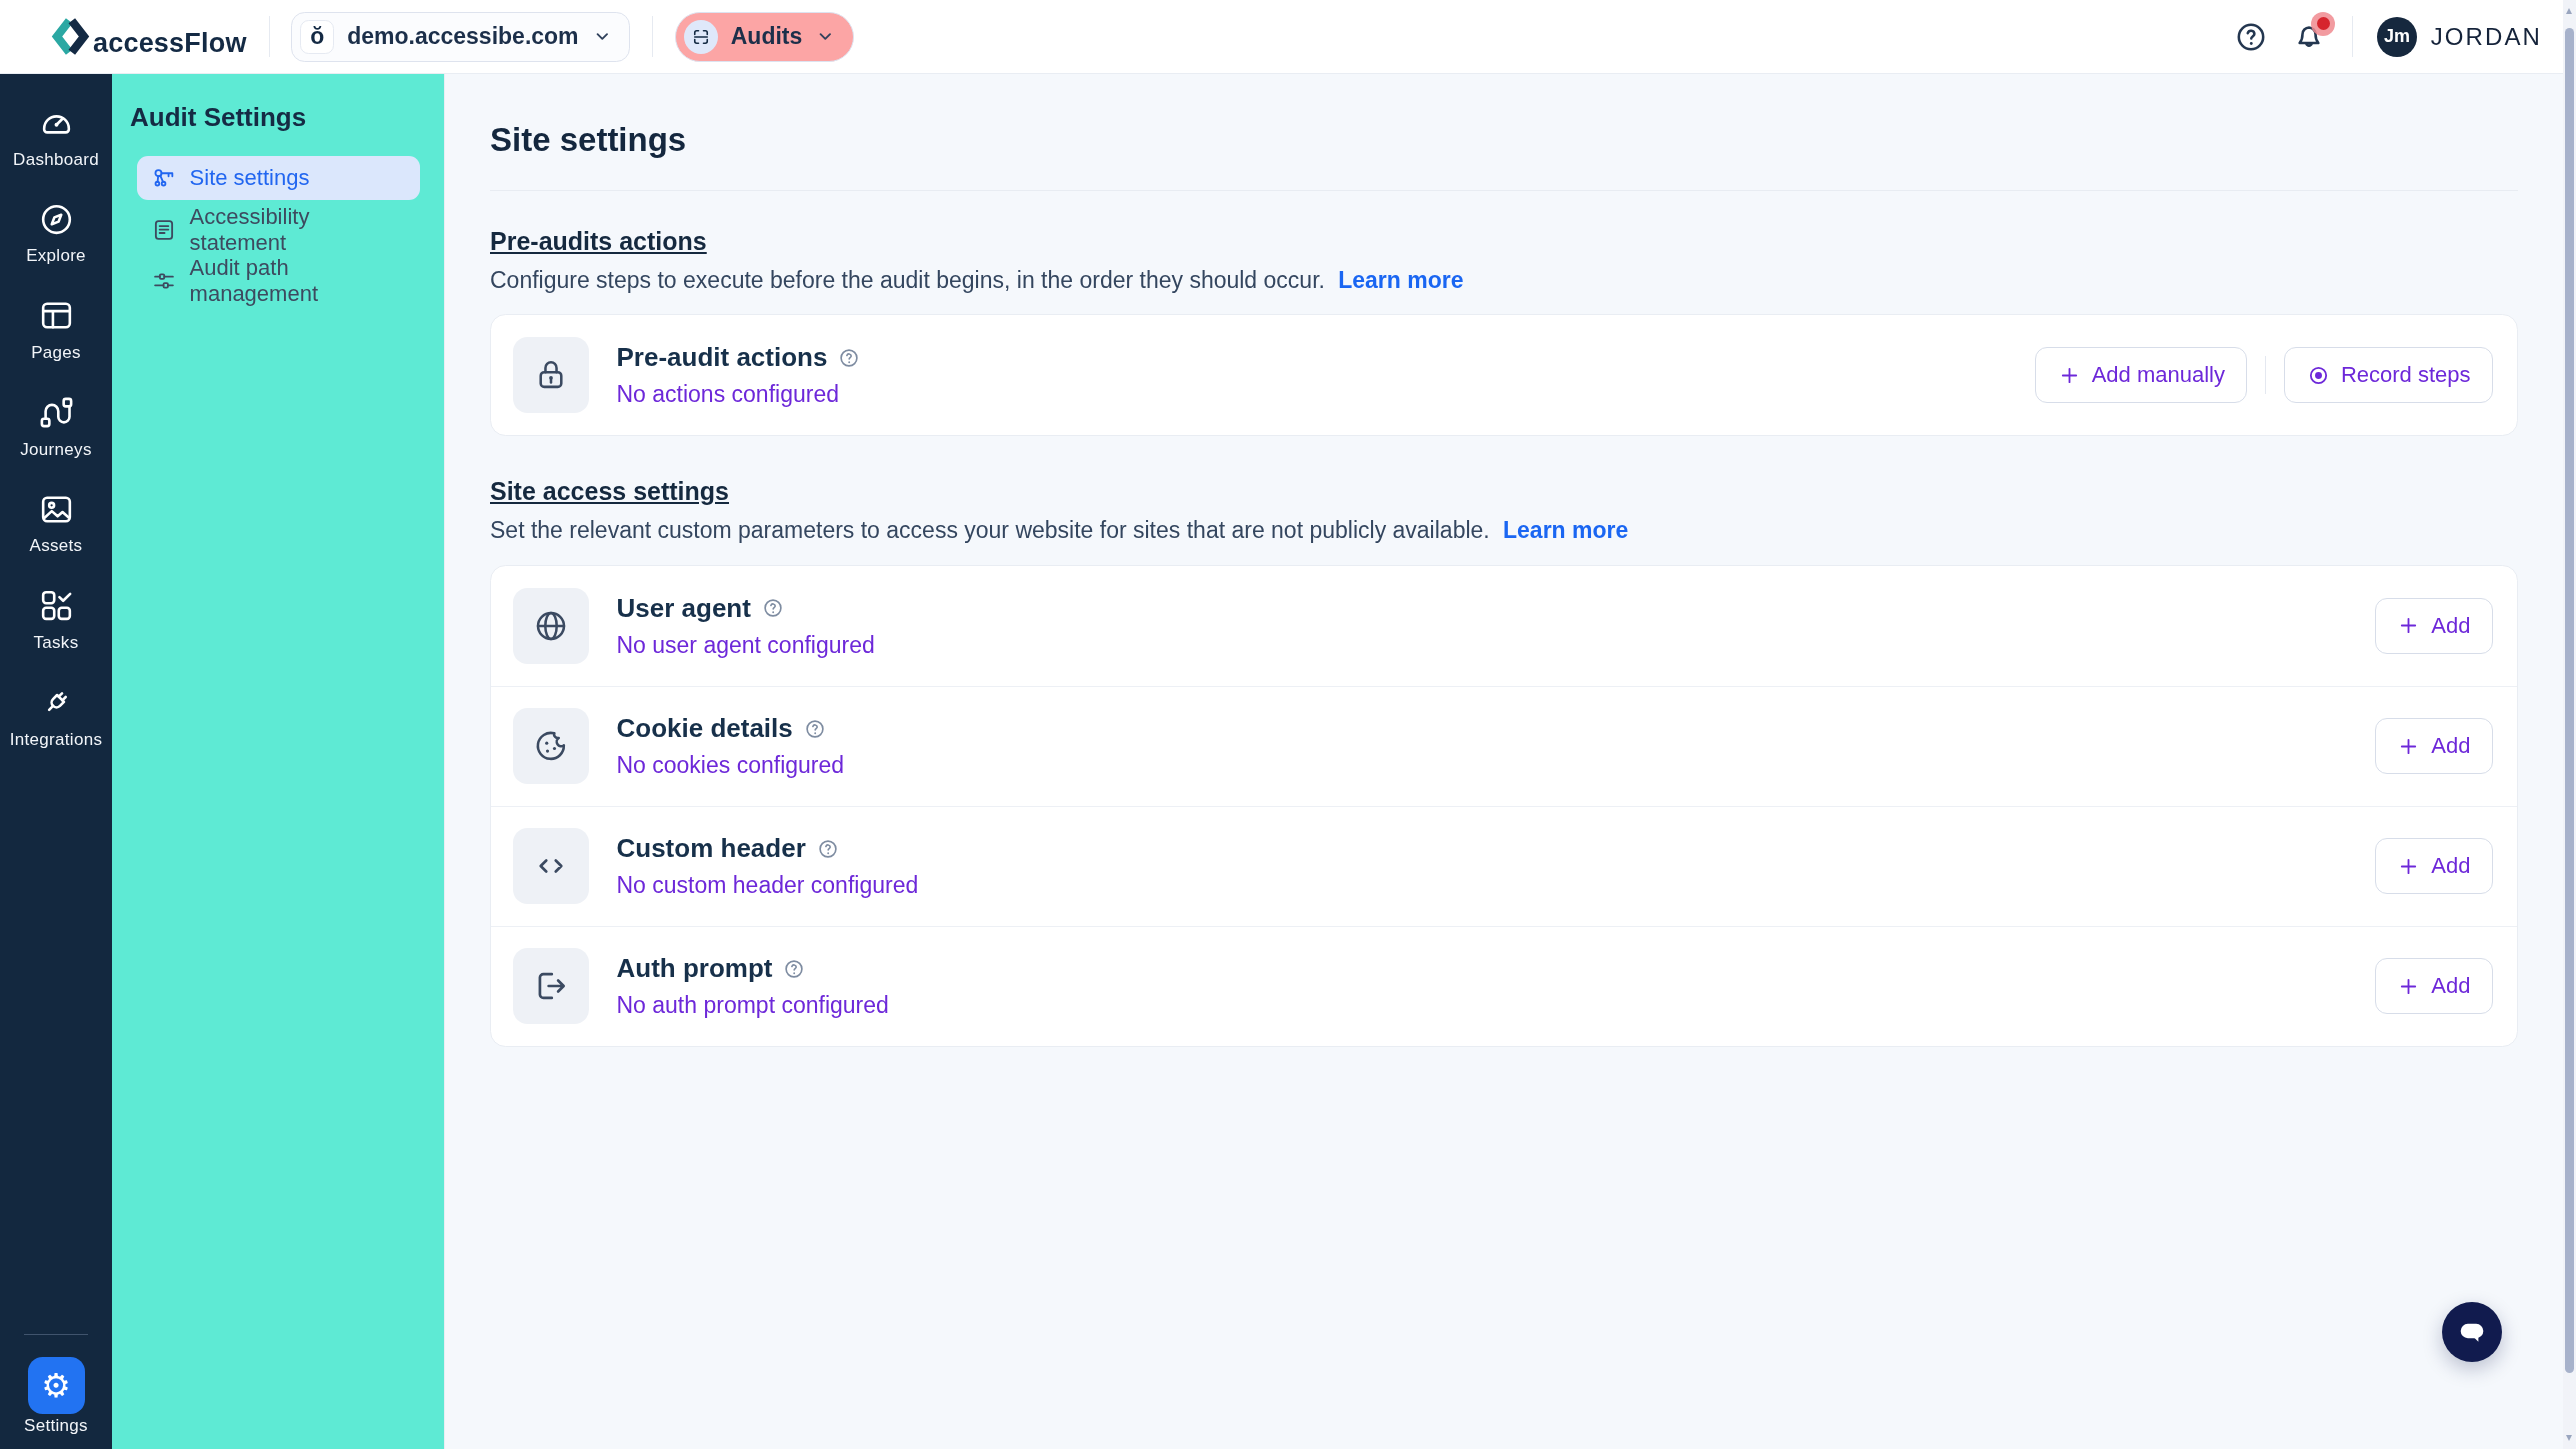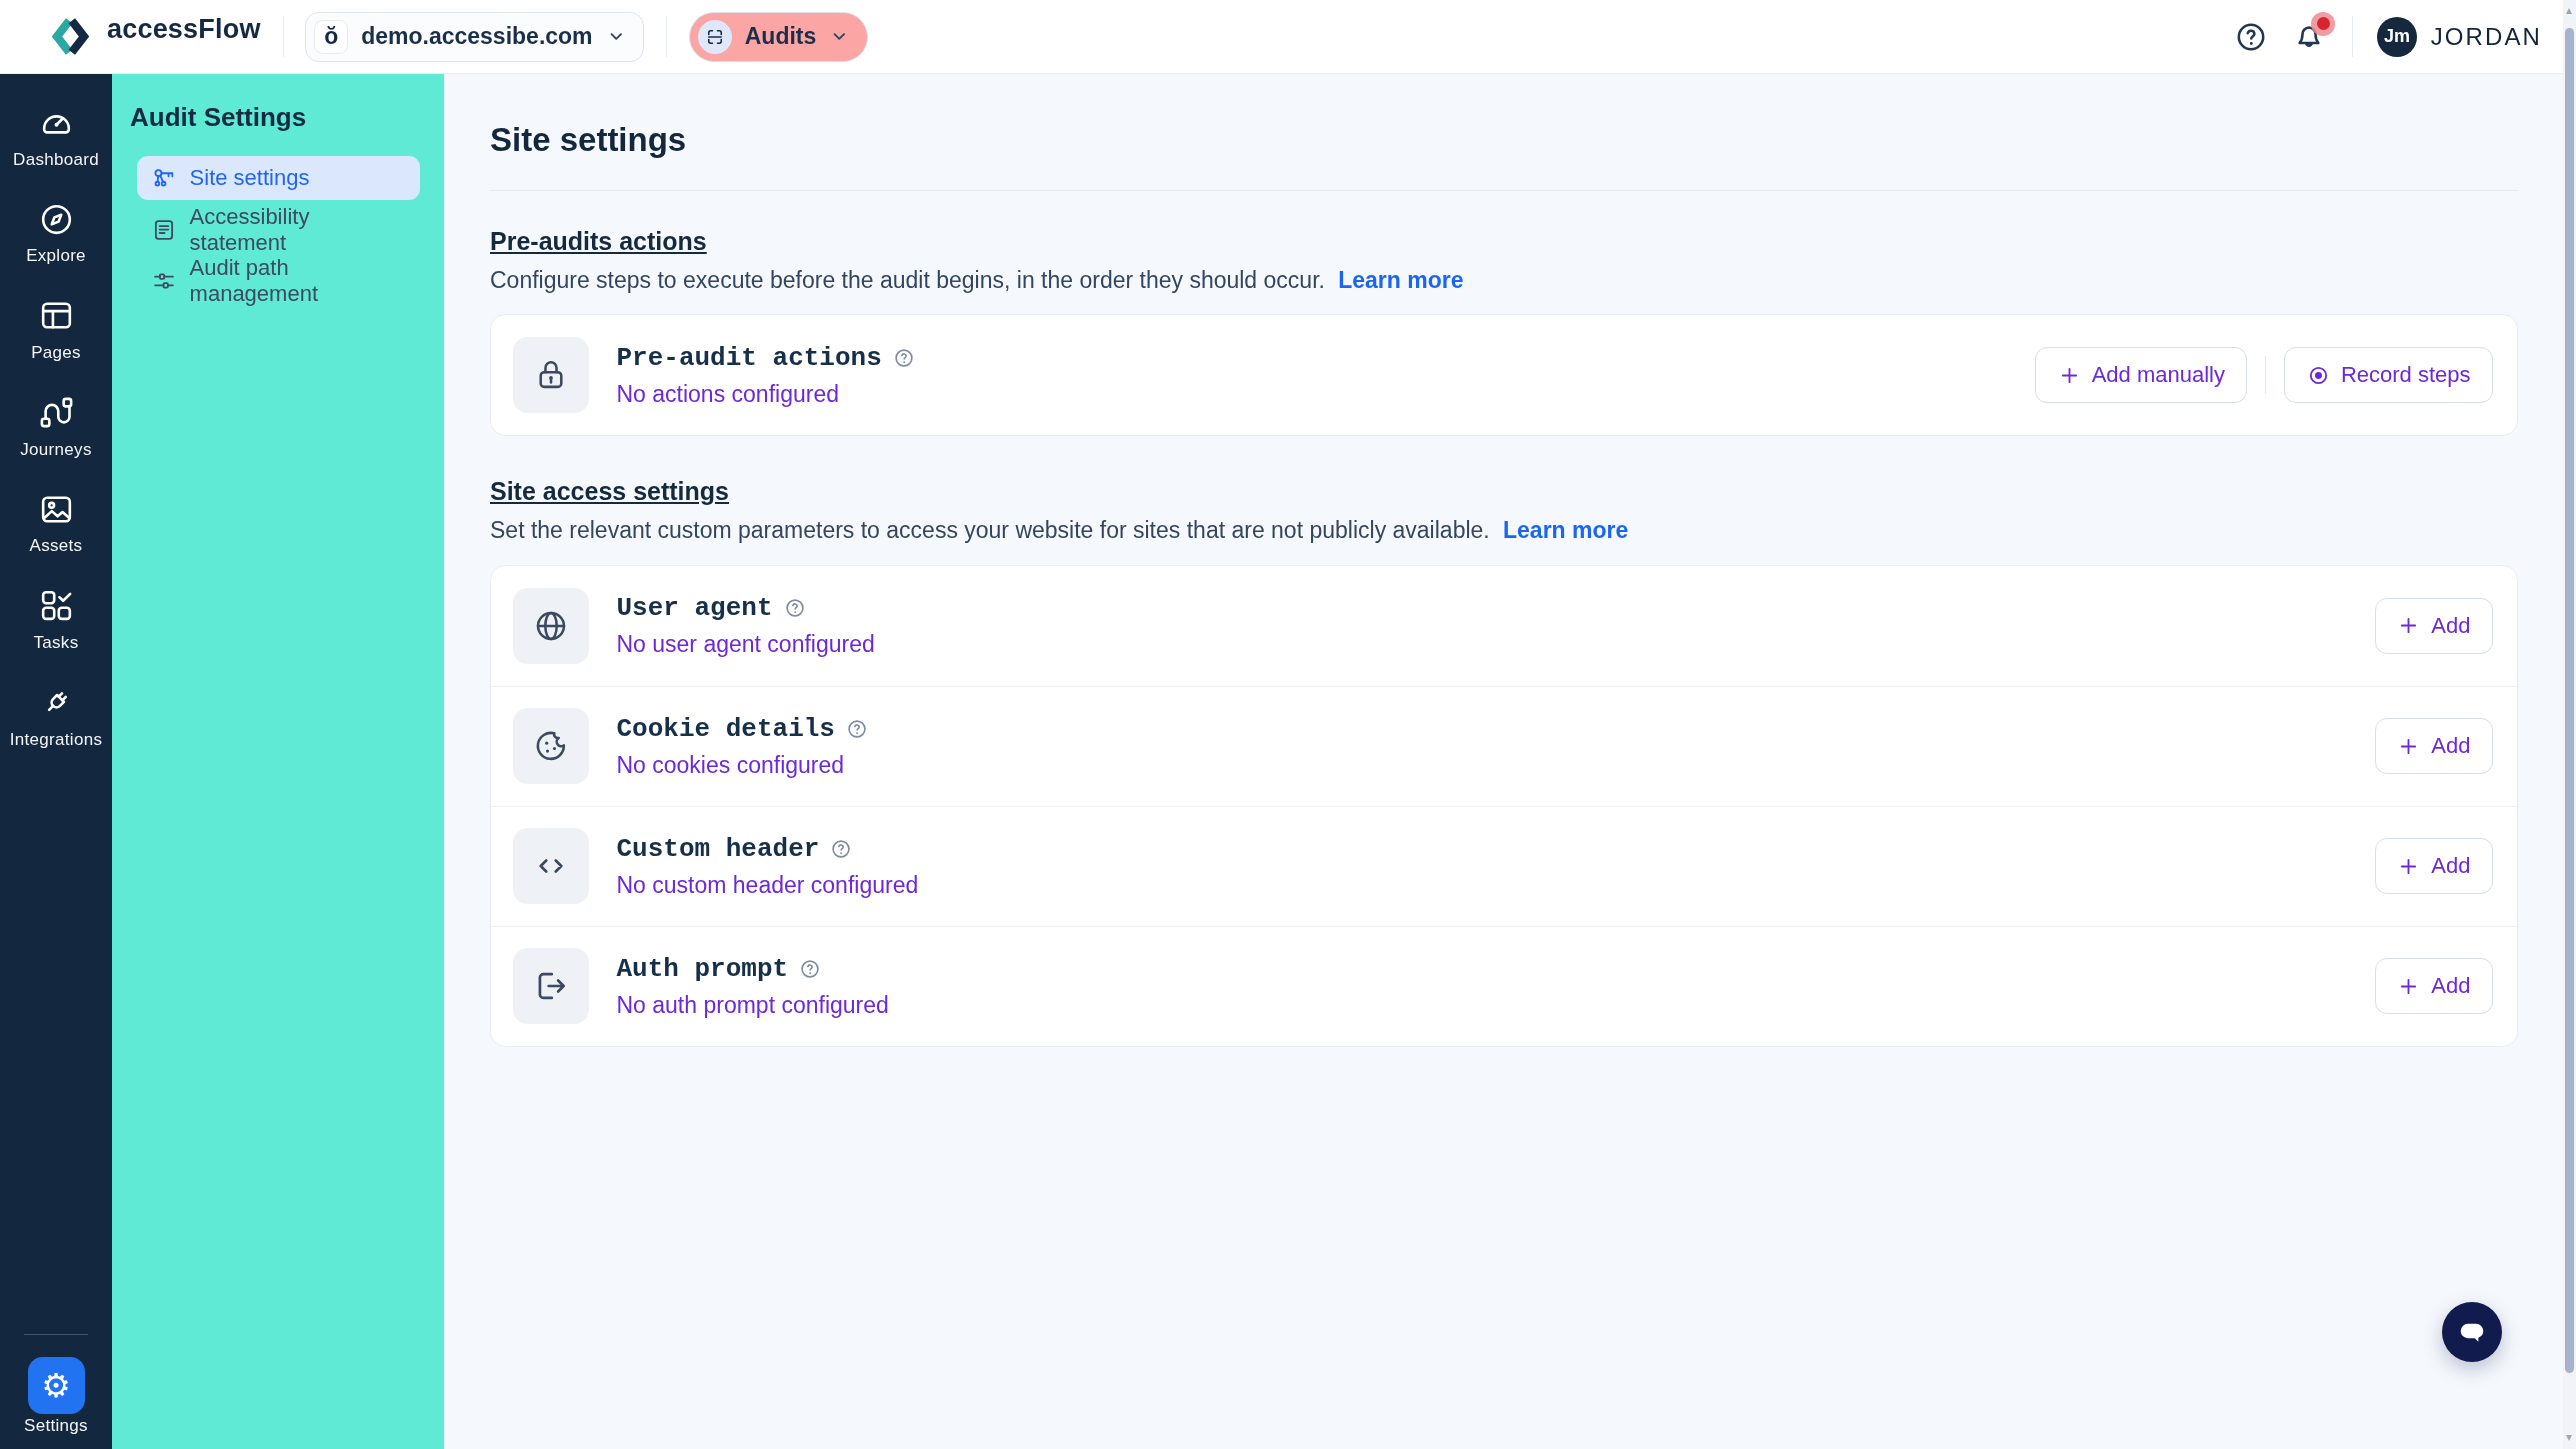--- a/index.html
+++ b/index.html
@@ -17,21 +17,21 @@
   }
   *{box-sizing:border-box;margin:0;padding:0;}
   html,body{width:2576px;height:1449px;overflow:hidden;}
   body{font-family:"Liberation Sans",sans-serif;background:var(--page-bg);color:var(--navy);}
   .app{position:relative;width:2576px;height:1449px;overflow:hidden;}
 
   
   .topbar{position:absolute;top:0;left:0;width:2576px;height:74px;background:#fff;
     border-bottom:0.9px solid var(--card-border);display:flex;align-items:center;
     padding:0 34px 0 48px;z-index:6;}
-  .brand{display:flex;align-items:flex-start;gap:14px;}
+  .brand{display:flex;align-items:flex-end;gap:0;}
   .brand svg{width:45px;height:45px;}
   .brand-name{font-size:27px;font-weight:700;color:var(--navy);letter-spacing:0.2px;}
   .vdiv{width:0.9px;height:41px;background:#e6eaf1;margin:0 22px;flex:none;}
   .pill{display:flex;align-items:center;height:50px;border:0.9px solid #dee3ee;background:#fbfcfe;
     border-radius:13.7px;padding:0 17px 0 7.7px;gap:13px;cursor:pointer;}
   .pill.round{border-radius:25px;background:#fca5a5;border-color:#dde3f0;justify-content:space-between;}
   .favicon-tile{width:34px;height:34px;border:0.9px solid #e6eaf2;border-radius:8.6px;background:#fff;
     display:flex;align-items:center;justify-content:center;font-size:23px;font-weight:700;color:var(--navy);}
   .scan-tile{width:34px;height:34px;border-radius:50%;background:#dfe8fa;display:flex;align-items:center;justify-content:center;color:var(--navy);}
   .scan-tile svg{width:20px;height:20px;}
@@ -80,21 +80,21 @@
   .sec-head{font-size:25px;font-weight:700;color:#15293f;margin-top:36px;text-decoration:underline;}
   .sec-desc{font-size:23px;color:#34465f;margin-top:11px;}
   .learn-link{color:var(--accent);font-weight:700;margin-left:6.9px;text-decoration:none;cursor:pointer;}
   .card{background:#fff;border:0.9px solid var(--card-border);border-radius:15.5px;margin-top:20.6px;}
   .row{display:flex;align-items:center;height:120px;padding:0 24px 0 21.5px;}
   .row + .row{border-top:0.9px solid #edf0f5;}
   .tile{width:76px;height:76px;border-radius:14.6px;background:#eef1f6;color:#3b4a61;flex:none;
     display:flex;align-items:center;justify-content:center;}
   .tile svg{width:38px;height:38px;}
   .row-info{margin-left:28px;display:flex;flex-direction:column;gap:7.7px;}
-  .row-title-line{display:flex;align-items:center;gap:11px;font-family:Liberation Mono, monospace;}
+  .row-title-line{display:flex;align-items:center;gap:11px;}
   .row-title{font-size:26px;font-weight:700;color:#17304a;}
   .help{color:#7e8ca1;display:flex;cursor:pointer;}
   .help svg{width:22px;height:22px;}
   .row-status{font-size:23px;color:#6d28d9;}
   .row-actions{margin-left:auto;display:flex;align-items:center;}
   .btn{display:inline-flex;align-items:center;gap:11px;height:56px;padding:0 21.5px;background:#fff;
     border:1.7px solid var(--btn-border);border-radius:12px;font-size:22px;font-weight:500;color:#6d28d9;
     font-family:"Liberation Sans",sans-serif;cursor:pointer;white-space:nowrap;}
   .btn svg{width:23px;height:23px;flex:none;}
   .btn-div{width:0.9px;height:38px;background:#e4e8f0;margin:0 18px;}

